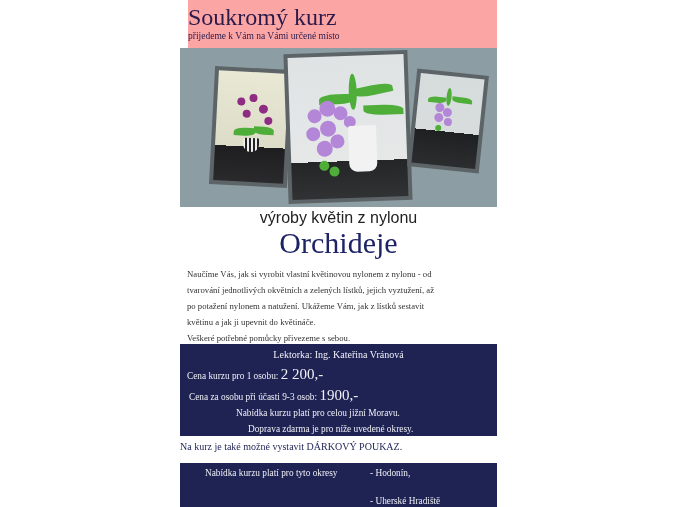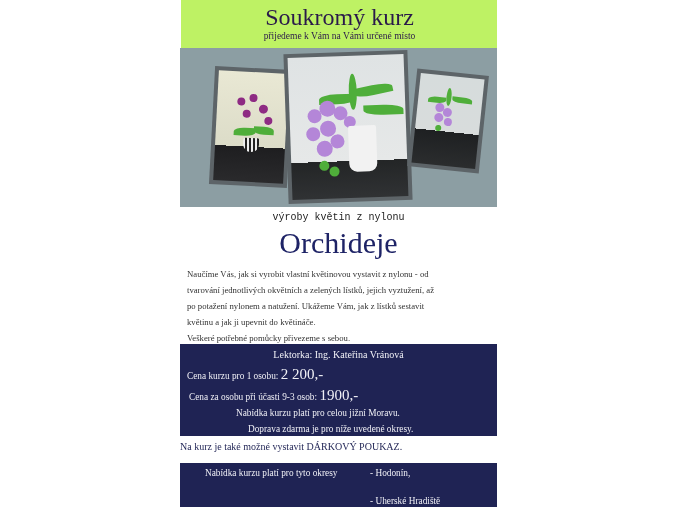--- a/index.html
+++ b/index.html
@@ -1,34 +1,34 @@
 <!DOCTYPE html>
 <html><head>
 <meta charset="utf-8">
 <style>
   html,body{margin:0;padding:0;background:#ffffff;}
   body{width:677px;height:507px;position:relative;overflow:hidden;font-family:"DejaVu Serif","Liberation Serif",serif;}
   .poster{position:absolute;left:180px;top:0;width:317px;height:507px;background:#fff;overflow:hidden;}
-  .banner{position:absolute;left:1px;top:0;width:317px;height:48px;background:#bef264;text-align:center;color:#2a1a4a;}
+  .banner{position:absolute;left:8px;top:0;width:317px;height:48px;background:#fca5a5;text-align:left;color:#2a1a4a;}
   .banner .t1{font-family:"Liberation Serif",serif;font-size:24px;line-height:26px;padding-top:4px;}
   .banner .t2{font-family:"Liberation Serif",serif;font-size:9.5px;line-height:12px;}
   .photos{position:absolute;left:0;top:48px;width:317px;height:159px;background:#8c9ea3;overflow:hidden;}
   .frame{position:absolute;background:#5d6468;}
   .frame .inner{position:absolute;left:4px;top:4px;right:4px;bottom:4px;overflow:hidden;}
   .f1{left:32px;top:20px;width:78px;height:118px;transform:rotate(3deg);}
   .f1 .inner{background:linear-gradient(#e9e8d4 0%,#dcdcc8 68%,#1e1e20 68%,#2a2a2c 100%);}
   .f2{left:106px;top:4px;width:124px;height:150px;transform:rotate(-2deg);}
   .f2 .inner{background:linear-gradient(#dfe3e4 0%,#e6e8e8 74%,#232526 74%,#303234 100%);}
   .f3{left:232px;top:24px;width:72px;height:98px;transform:rotate(6deg);}
   .f3 .inner{background:linear-gradient(#d6dcdc 0%,#d8dcdc 62%,#1e2022 62%,#2b2d2e 100%);}
   .bloom{position:absolute;border-radius:50%;background:#b486d8;}
   .bloom.dk{background:#8e2b83;}
   .leaf{position:absolute;border-radius:50% 0 50% 0;background:#4fae3a;}
   .vase{position:absolute;background:#f2f2f2;border-radius:2px 2px 8px 8px;}
-  .subtitle{position:absolute;left:0;top:209px;width:317px;text-align:center;font-family:Liberation Mono, monospace;font-size:10px;line-height:18px;color:#222;}
+  .subtitle{position:absolute;left:0;top:209px;width:317px;text-align:center;font-family:Liberation Sans, sans-serif;font-size:16px;line-height:18px;color:#222;}
   .title{position:absolute;left:0;top:226px;width:317px;text-align:center;font-family:"Liberation Serif",serif;font-size:30px;line-height:34px;color:#1e2366;}
   .desc{position:absolute;left:7px;top:266px;width:308px;font-family:"Liberation Serif",serif;font-size:8.7px;line-height:16px;color:#333;}
   .navy{position:absolute;left:0;width:317px;background:#1f2354;color:#f0f0f6;font-family:"Liberation Serif",serif;}
   .n1{top:344px;height:92px;}
   .n1 .line{position:absolute;white-space:nowrap;font-size:9.3px;}
   .n1 .big{font-size:15px;font-family:Liberation Serif, serif;}
   .voucher{position:absolute;left:0;top:441px;width:317px;font-family:"Liberation Serif",serif;font-size:10px;color:#1f2354;}
   .n2{top:463px;height:44px;}
   .n2 .line{position:absolute;white-space:nowrap;font-size:9.3px;}
 </style>
@@ -85,21 +85,21 @@
         <div class="bloom" style="left:28px;top:42px;width:8px;height:8px;"></div>
         <div class="leaf" style="left:20px;top:50px;width:6px;height:6px;border-radius:50%;"></div>
       </div>
     </div>
   </div>
 
   <div class="subtitle">výroby květin z nylonu</div>
   <div class="title">Orchideje</div>
 
   <div class="desc">
-    <div>Naučíme Vás, jak si vyrobit vlastní květinovou vystavit z nylonu - od</div>
+    <div>Naučíme Vás, jak si vyrobit vlastní květinovou nylonem z nylonu - od</div>
     <div>tvarování jednotlivých okvětních a zelených lístků, jejich vyztužení, až</div>
     <div>po potažení nylonem a natužení. Ukážeme Vám, jak z lístků sestavit</div>
     <div>květinu a jak ji upevnit do květináče.</div>
     <div>Veškeré potřebné pomůcky přivezeme s sebou.</div>
   </div>
 
   <div class="navy n1">
     <div class="line" style="left:0;width:317px;text-align:center;top:5px;font-size:10px;">Lektorka: Ing. Kateřina Vránová</div>
     <div class="line" style="left:7px;top:22px;">
       <span>Cena kurzu pro 1 osobu:</span>

